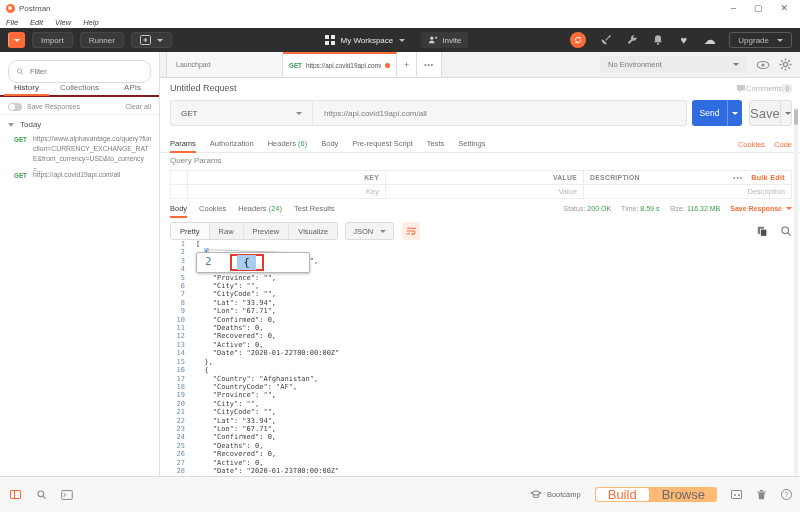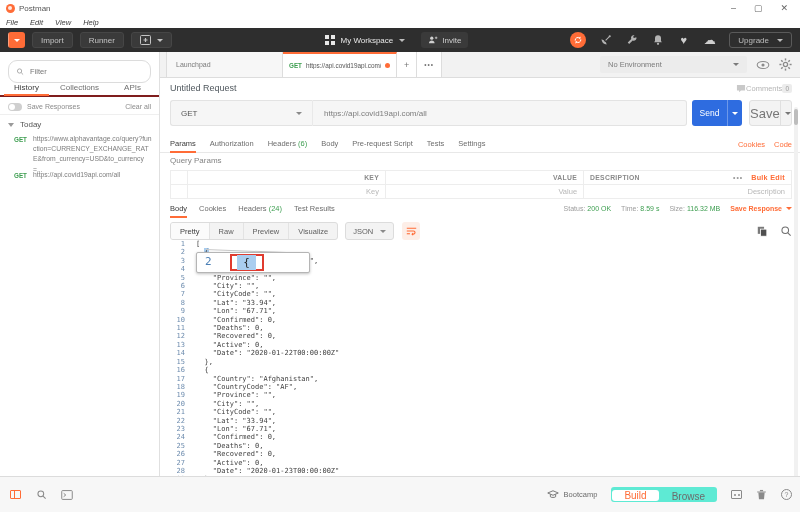--- a/index.html
+++ b/index.html
@@ -127,21 +127,21 @@
   .vscroll{position:absolute;right:2px;top:55px;width:4px;bottom:4px;background:#f1f1f1;border-radius:2px;}
   .vthumb{position:absolute;top:2px;left:0;width:4px;height:16px;background:#bdbdbd;border-radius:2px;}
 
   
   .statusbar{position:absolute;left:0;right:0;bottom:0;height:36px;background:#f7f7f7;border-top:1px solid #dcdcdc;display:flex;align-items:center;padding:0 8px;font-size:7.5px;color:#6b6b6b;}
   .sb-ico{width:14px;height:12px;display:flex;align-items:center;justify-content:center;margin-right:12px;}
   .cols-icon{width:11px;height:9px;border:1px solid #ff6c37;border-radius:1px;position:relative;}
   .cols-icon:after{content:"";position:absolute;left:3px;top:0;bottom:0;width:1px;background:#ff6c37;}
   .sb-right{margin-left:auto;display:flex;align-items:center;gap:14px;}
   .bootcamp{display:flex;align-items:center;gap:5px;}
-  .bb-switch{display:flex;background:#5eead4;border-radius:3px;height:15px;overflow:hidden;font-size:10px;align-items:flex-end;}
+  .bb-switch{display:flex;background:#fdba74;border-radius:3px;height:15px;overflow:hidden;font-size:13px;}
   .bb-switch .opt{padding:0 12px;display:flex;align-items:center;color:#6b6b6b;}
   .bb-switch .opt.active{background:#fff;color:#ff6c37;border-radius:3px;margin:1px;}
   .pane-icon{width:11px;height:9px;border:1px solid #8a8a8a;border-radius:1px;display:flex;align-items:center;justify-content:center;gap:2px;}
   .pane-icon i{width:2px;height:2px;background:#8a8a8a;border-radius:50%;}
   .help-circ{width:11px;height:11px;border:1px solid #8a8a8a;border-radius:50%;display:flex;align-items:center;justify-content:center;font-size:7px;color:#8a8a8a;}
 </style>
 </head>
 <body>
 
 <div class="app">

